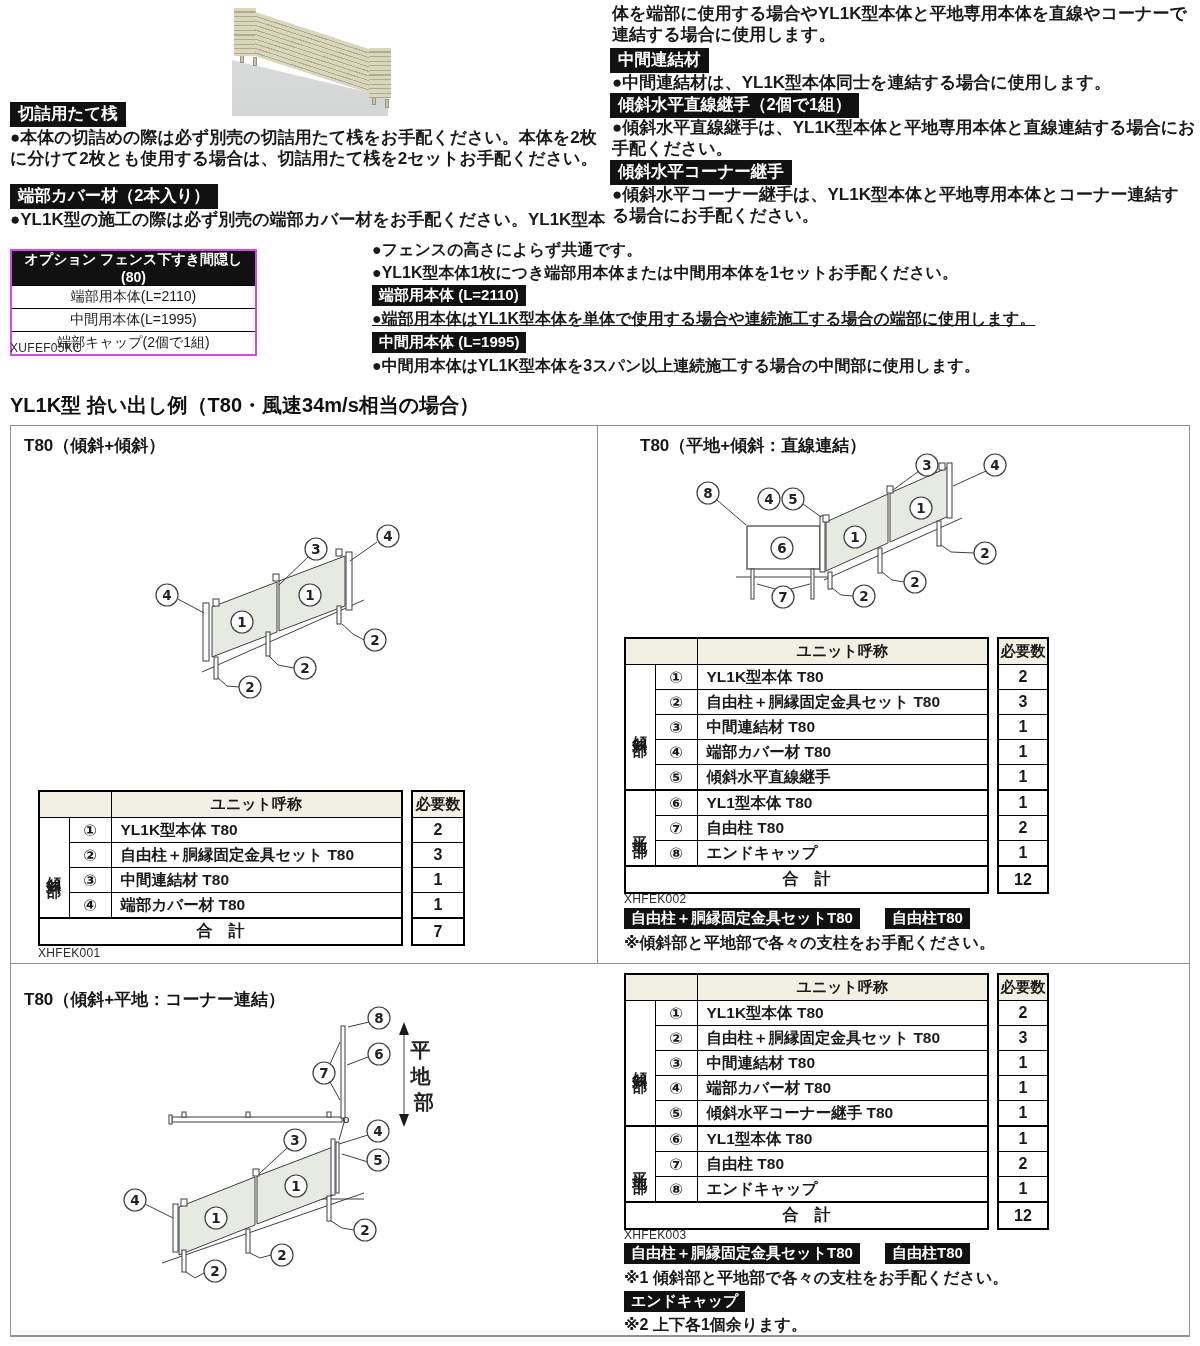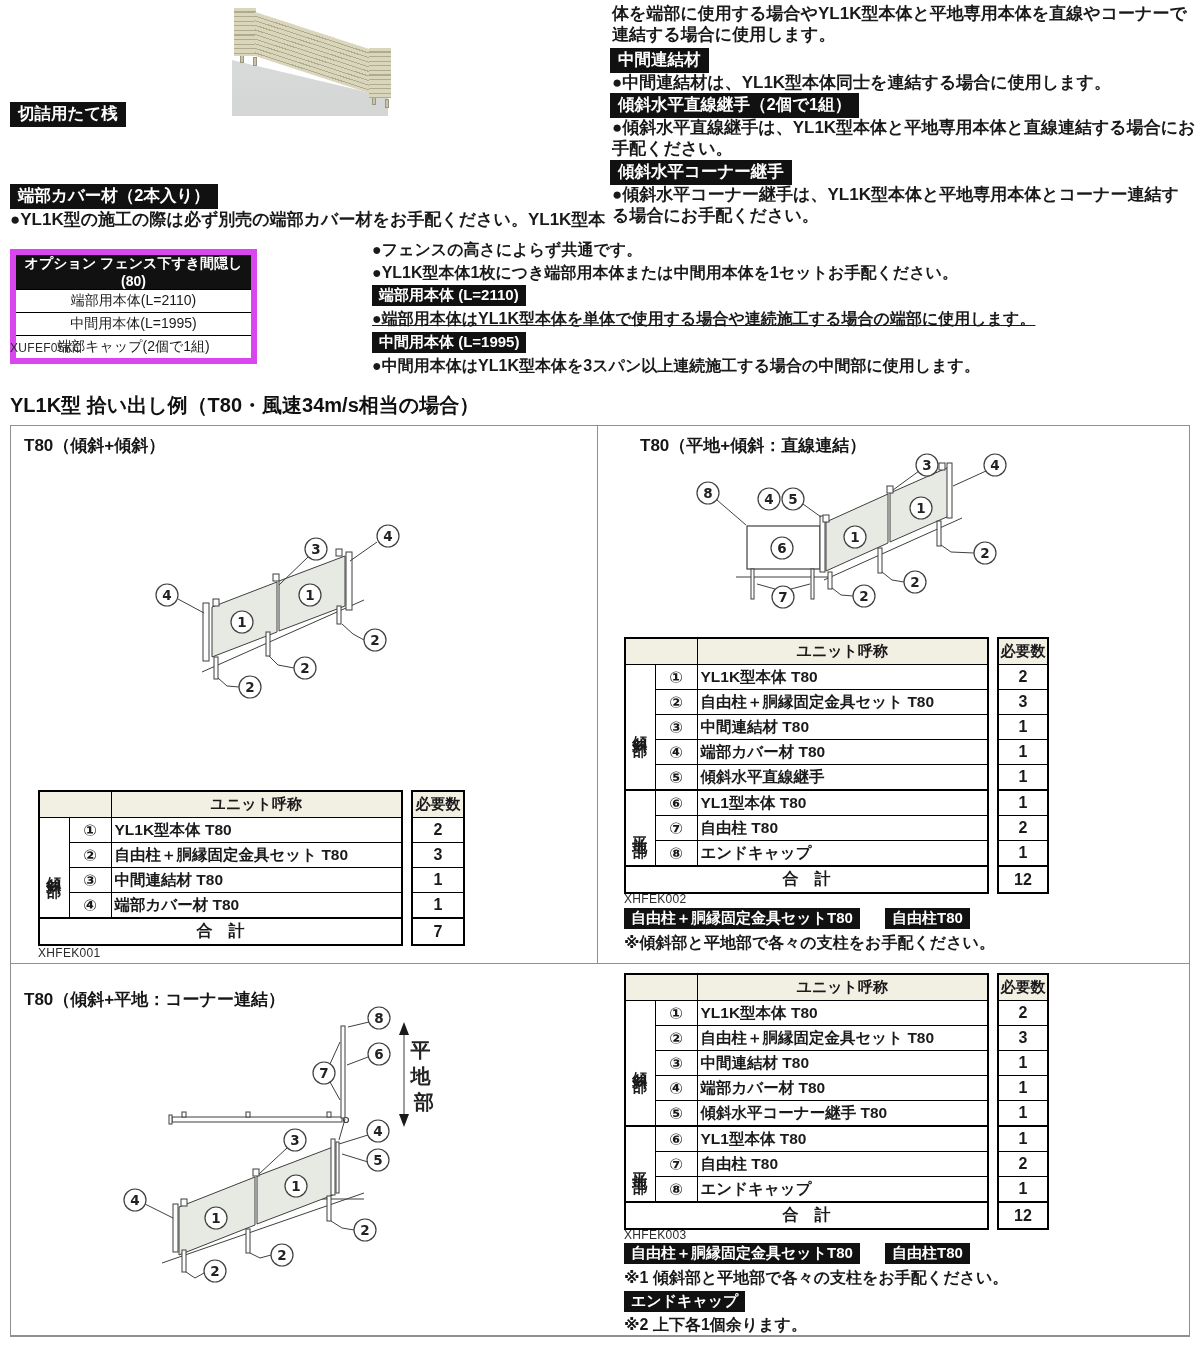--- a/index.html
+++ b/index.html
@@ -14,32 +14,32 @@
   .code{font-size:12px;color:#2a2a2a;font-weight:400;letter-spacing:.3px;}
   .section-title{font-size:20px;font-weight:700;color:#111;}
   .panel-title{font-size:17px;font-weight:600;color:#161616;}
 
   
   .bigbox{border:1px solid #909090;border-bottom-width:2px;box-sizing:border-box;}
   .vdiv{border-left:1px solid #909090;width:0;}
   .hdiv{border-top:1px solid #909090;height:0;}
 
   
-  table.opt{border-collapse:collapse;border:6px solid #d946ef;table-layout:fixed;}
+  table.opt{border-collapse:collapse;border:2px solid #d946ef;table-layout:fixed;}
   table.opt td{border:1px solid #000;text-align:center;font-size:14px;font-weight:400;
                height:22px;padding:0 2px;}
   table.opt tr.oh td{background:#111;color:#fff;font-weight:700;font-size:14px;height:20px;}
 
   
   table.spec{border-collapse:collapse;border:2px solid #000;table-layout:fixed;position:absolute;}
   table.spec td{border:1px solid #000;padding:0;font-weight:600;}
   table.spec tr.th-row td{height:25px;background:#f2efe3;text-align:center;
                           font-size:15px;font-weight:700;}
   table.spec td.no{text-align:center;font-size:16px;height:24px;}
-  table.spec td.nm{text-align:left;font-size:15.5px;padding-left:3px;height:24px;}
+  table.spec td.nm{text-align:left;font-size:15.5px;padding-left:9px;height:24px;}
   table.spec td.grp{text-align:center;vertical-align:middle;}
   table.spec td.q{text-align:center;font-size:16px;height:24px;}
   table.spec tr.total-row td{height:25px;text-align:center;font-size:16px;font-weight:700;
                              border-top:2px solid #000;}
   table.spec tr.sep td{border-top:2px solid #000;}
   .vtext{writing-mode:vertical-rl;text-orientation:upright;font-size:15px;font-weight:700;
          letter-spacing:3px;line-height:1;}
 
   
   .dg line,.dg polyline{stroke:#3f3f3f;stroke-width:1;fill:none;}
@@ -70,20 +70,21 @@
     <div class="abs post-sm" style="left:12px;top:50px;width:4px;height:9px;"></div>
     <div class="abs post-sm" style="left:25px;top:53px;width:4px;height:9px;"></div>
     <div class="abs post-sm" style="left:144px;top:92px;width:4px;height:9px;"></div>
     <div class="abs post-sm" style="left:157px;top:95px;width:4px;height:9px;"></div>
     <div class="abs slats" style="left:6px;top:4px;width:22px;height:48px;"></div>
     <div class="abs slats" style="left:27px;top:8px;width:116px;height:44px;transform:skewY(18deg);transform-origin:left top;"></div>
     <div class="abs slats" style="left:141px;top:44px;width:22px;height:50px;"></div>
   </div>
 
   <span class="abs chip" style="left:10px;top:102px;">切詰用たて桟</span>
+  <div class="abs txt" style="left:10px;top:128px;width:596px;">●本体の切詰めの際は必ず別売の切詰用たて桟をお手配ください。本体を2枚に分けて2枚とも使用する場合は、切詰用たて桟を2セットお手配ください。</div>
   <span class="abs chip" style="left:10px;top:184px;">端部カバー材（2本入り）</span>
   <div class="abs txt" style="left:10px;top:210px;width:596px;">●YL1K型の施工の際は必ず別売の端部カバー材をお手配ください。YL1K型本</div>
 
   <div class="abs txt" style="left:612px;top:4px;width:584px;">体を端部に使用する場合やYL1K型本体と平地専用本体を直線やコーナーで連結する場合に使用します。</div>
   <span class="abs chip" style="left:610px;top:48px;">中間連結材</span>
   <div class="abs txt" style="left:612px;top:73px;width:584px;">●中間連結材は、YL1K型本体同士を連結する場合に使用します。</div>
   <span class="abs chip" style="left:610px;top:93px;">傾斜水平直線継手（2個で1組）</span>
   <div class="abs txt" style="left:612px;top:118px;width:584px;">●傾斜水平直線継手は、YL1K型本体と平地専用本体と直線連結する場合にお手配ください。</div>
   <span class="abs chip" style="left:610px;top:160px;">傾斜水平コーナー継手</span>
   <div class="abs txt" style="left:612px;top:185px;width:584px;">●傾斜水平コーナー継手は、YL1K型本体と平地専用本体とコーナー連結する場合にお手配ください。</div>

